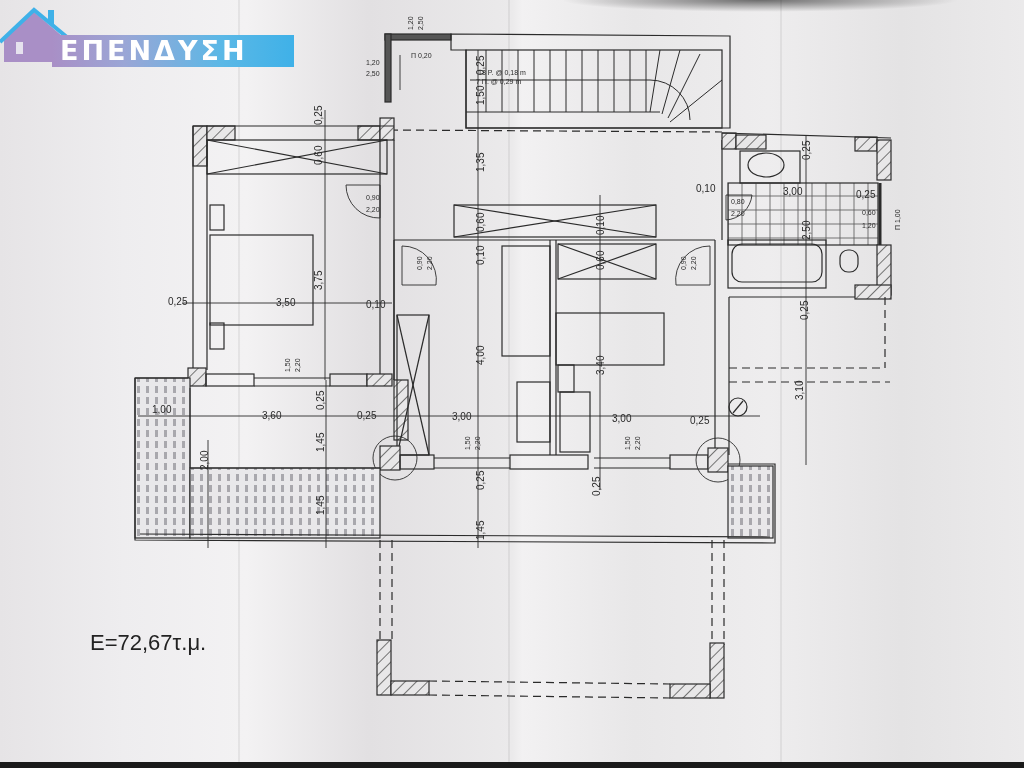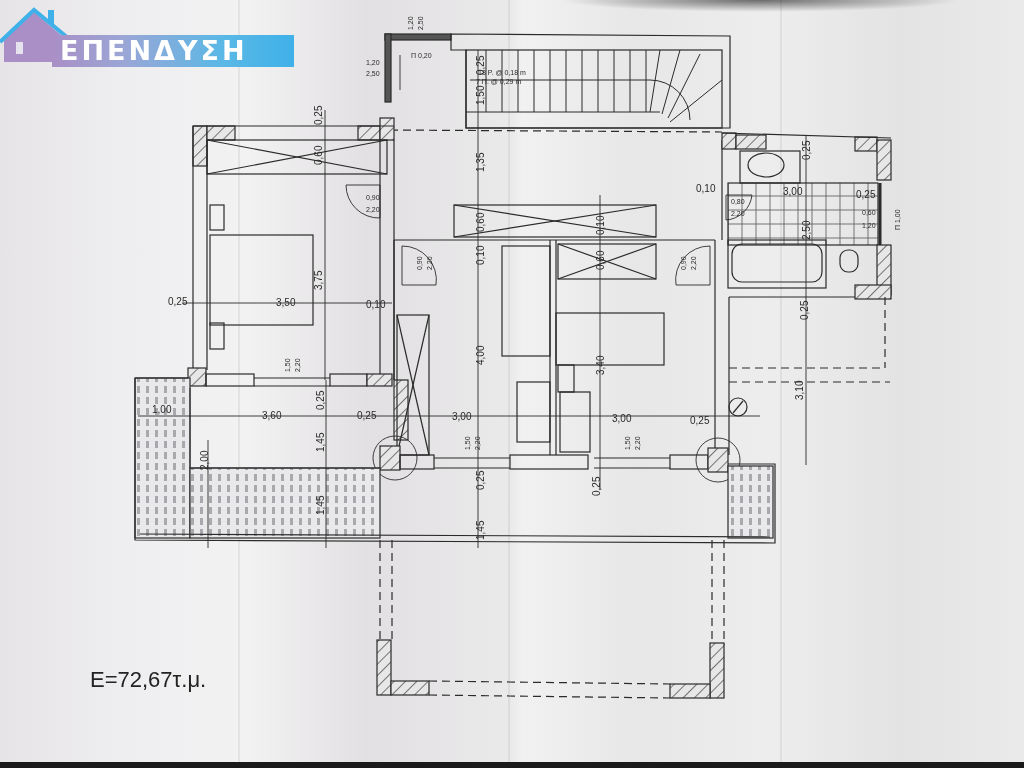--- a/index.html
+++ b/index.html
@@ -9,21 +9,21 @@
   .fold{position:absolute;background:rgba(0,0,0,0.06);}
   .topshadow{position:absolute;left:560px;top:0;width:400px;height:12px;background:radial-gradient(ellipse at 50% 0%,rgba(0,0,0,0.55),rgba(0,0,0,0) 70%);}
   .logo{position:absolute;left:0;top:4px;width:300px;height:62px;}
   .logo-bar{position:absolute;left:52px;top:31px;width:242px;height:32px;
     background:linear-gradient(90deg,#a98fc6 0%,#9aa6d6 30%,#5bb8e6 70%,#3fb1e8 100%);}
   .logo-text{position:absolute;left:60px;top:31px;font-family:"DejaVu Sans",sans-serif;font-weight:bold;
     font-size:27px;letter-spacing:3px;color:#ffffff;line-height:32px;text-align:right;}
   svg.plan{position:absolute;left:0;top:0;}
   .dim{font-family:"Liberation Sans",sans-serif;font-size:10px;fill:#2a2a2a;}
   .dim-sm{font-family:"Liberation Sans",sans-serif;font-size:7px;fill:#2a2a2a;}
-  .area{position:absolute;left:90px;top:630px;font-size:22px;color:#222;margin-top:37px;}
+  .area{position:absolute;left:90px;top:630px;font-size:22px;color:#222;}
 </style>
 </head>
 <body>
 
 <div class="paper">
   <div class="fold" style="left:238px;top:0;width:2px;height:762px;"></div>
   <div class="fold" style="left:508px;top:0;width:2px;height:762px;"></div>
   <div class="fold" style="left:780px;top:0;width:2px;height:762px;"></div>
   <div class="topshadow"></div>
 </div>

